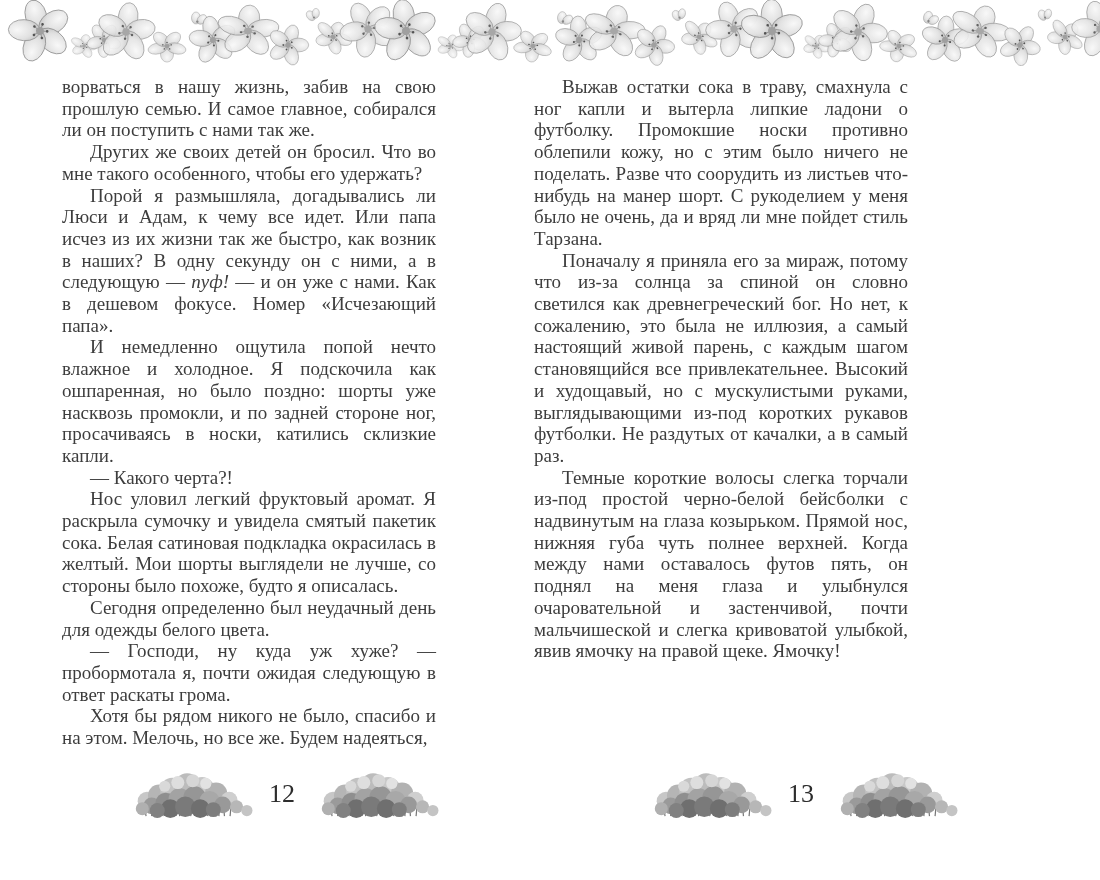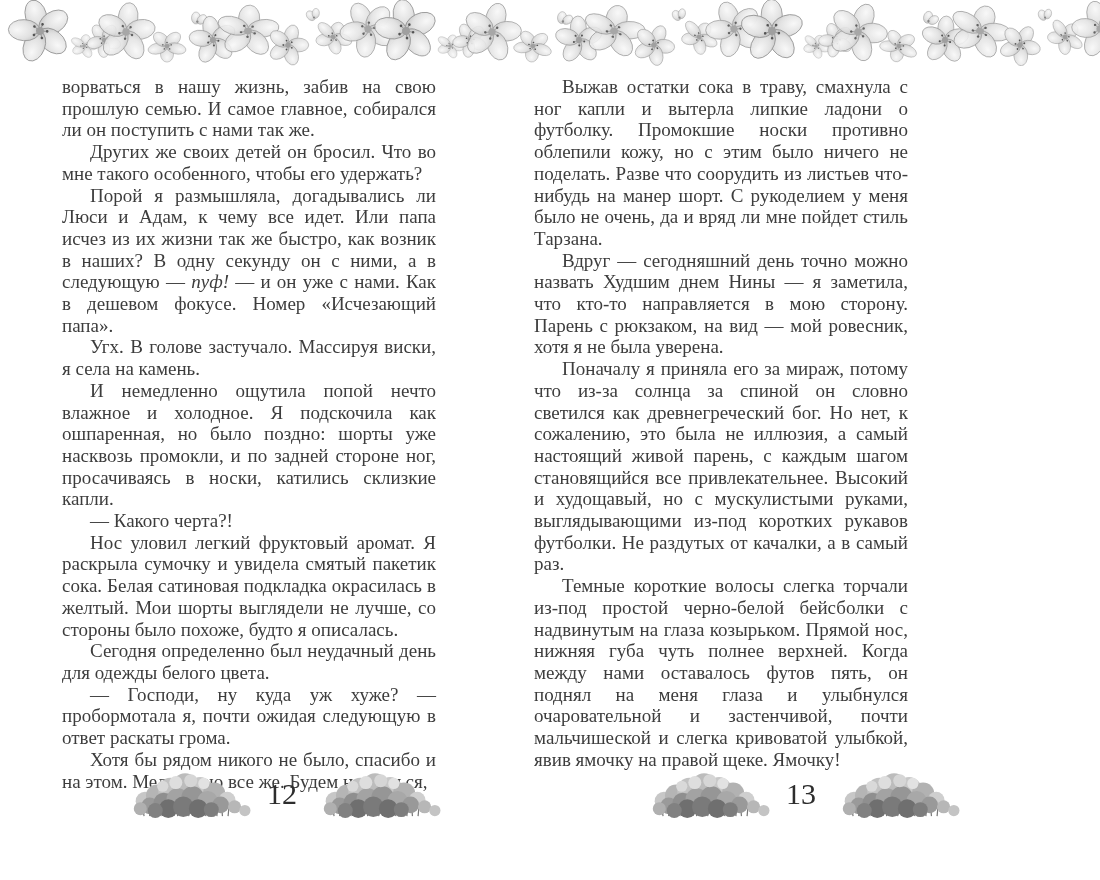--- a/index.html
+++ b/index.html
@@ -50,21 +50,21 @@
     justify-content: center;
   }
   .footer-left  { left: 62px; }
   .footer-right { left: 581px; }
   .bush {
     width: 132px;
     height: 56px;
     flex: 0 0 auto;
   }
   .page-number {
-    font-size: 30px;
+    font-size: 26px;
     color: #2d2d2d;
     margin: 0 14px;
     transform: translateY(4px);
   }
 </style>
 </head>
 <body>
 
 <svg width="0" height="0" style="position:absolute" aria-hidden="true">
   <defs>
@@ -190,33 +190,31 @@
     <use href="#blossomA" width="36" height="36" x="-18" y="-18" transform="translate(1065,37) rotate(44) scale(1,0.82)" opacity="0.97"></use>
     <use href="#blossomA" width="52" height="52" x="-26" y="-26" transform="translate(1100,29) rotate(-14)" opacity="0.88"></use>
   </svg>
 
 <div class="spread">
   <div class="page page-left">
     <div class="page-body">
         <p class="para"><span>ворваться в нашу жизнь, забив на свою прошлую семью. И самое главное, собирался ли он поступить с нами так же.</span></p>
         <p class="para indent"><span>Других же своих детей он бросил. Что во мне такого особенного, чтобы его удержать?</span></p>
         <p class="para indent"><span>Порой я размышляла, догадывались ли Люси и Адам, к чему все идет. Или папа исчез из их жизни так же быстро, как возник в наших? В одну секунду он с ними, а в следующую — </span><span class="italic">пуф!</span><span> — и он уже с нами. Как в дешевом фокусе. Номер «Исчезающий папа».</span></p>
-        <p class="para indent"><span>Угх. В голове застучало. Массируя виски, я села на камень.</span></p>
         <p class="para indent"><span>И немедленно ощутила попой нечто влажное и холодное. Я подскочила как ошпаренная, но было поздно: шорты уже насквозь промокли, и по задней стороне ног, просачиваясь в носки, катились склизкие капли.</span></p>
         <p class="para indent"><span>— Какого черта?!</span></p>
         <p class="para indent"><span>Нос уловил легкий фруктовый аромат. Я раскрыла сумочку и увидела смятый пакетик сока. Белая сатиновая подкладка окрасилась в желтый. Мои шорты выглядели не лучше, со стороны было похоже, будто я описалась.</span></p>
         <p class="para indent"><span>Сегодня определенно был неудачный день для одежды белого цвета.</span></p>
         <p class="para indent"><span>— Господи, ну куда уж хуже? — пробормотала я, почти ожидая следующую в ответ раскаты грома.</span></p>
         <p class="para indent"><span>Хотя бы рядом никого не было, спасибо и на этом. Мелочь, но все же. Будем надеяться,</span></p>
       </div>
   </div>
   <div class="page page-right">
     <div class="page-body">
         <p class="para indent"><span>Выжав остатки сока в траву, смахнула с ног капли и вытерла липкие ладони о футболку. Промокшие носки противно облепили кожу, но с этим было ничего не поделать. Разве что соорудить из листьев что-нибудь на манер шорт. С рукоделием у меня было не очень, да и вряд ли мне пойдет стиль Тарзана.</span></p>
-        <p class="para indent"><span>Вдруг — сегодняшний день точно можно назвать Худшим днем Нины — я заметила, что кто-то направляется в мою сторону. Парень с рюкзаком, на вид — мой ровесник, хотя я не была уверена.</span></p>
         <p class="para indent"><span>Поначалу я приняла его за мираж, потому что из-за солнца за спиной он словно светился как древнегреческий бог. Но нет, к сожалению, это была не иллюзия, а самый настоящий живой парень, с каждым шагом становящийся все привлекательнее. Высокий и худощавый, но с мускулистыми руками, выглядывающими из-под коротких рукавов футболки. Не раздутых от качалки, а в самый раз.</span></p>
         <p class="para indent"><span>Темные короткие волосы слегка торчали из-под простой черно-белой бейсболки с надвинутым на глаза козырьком. Прямой нос, нижняя губа чуть полнее верхней. Когда между нами оставалось футов пять, он поднял на меня глаза и улыбнулся очаровательной и застенчивой, почти мальчишеской и слегка кривоватой улыбкой, явив ямочку на правой щеке. Ямочку!</span></p>
       </div>
   </div>
 </div>
 
 <div class="footer footer-left">
   <svg class="bush" viewBox="0 0 140 60">
       <use href="#bushSym"></use>
     </svg>

